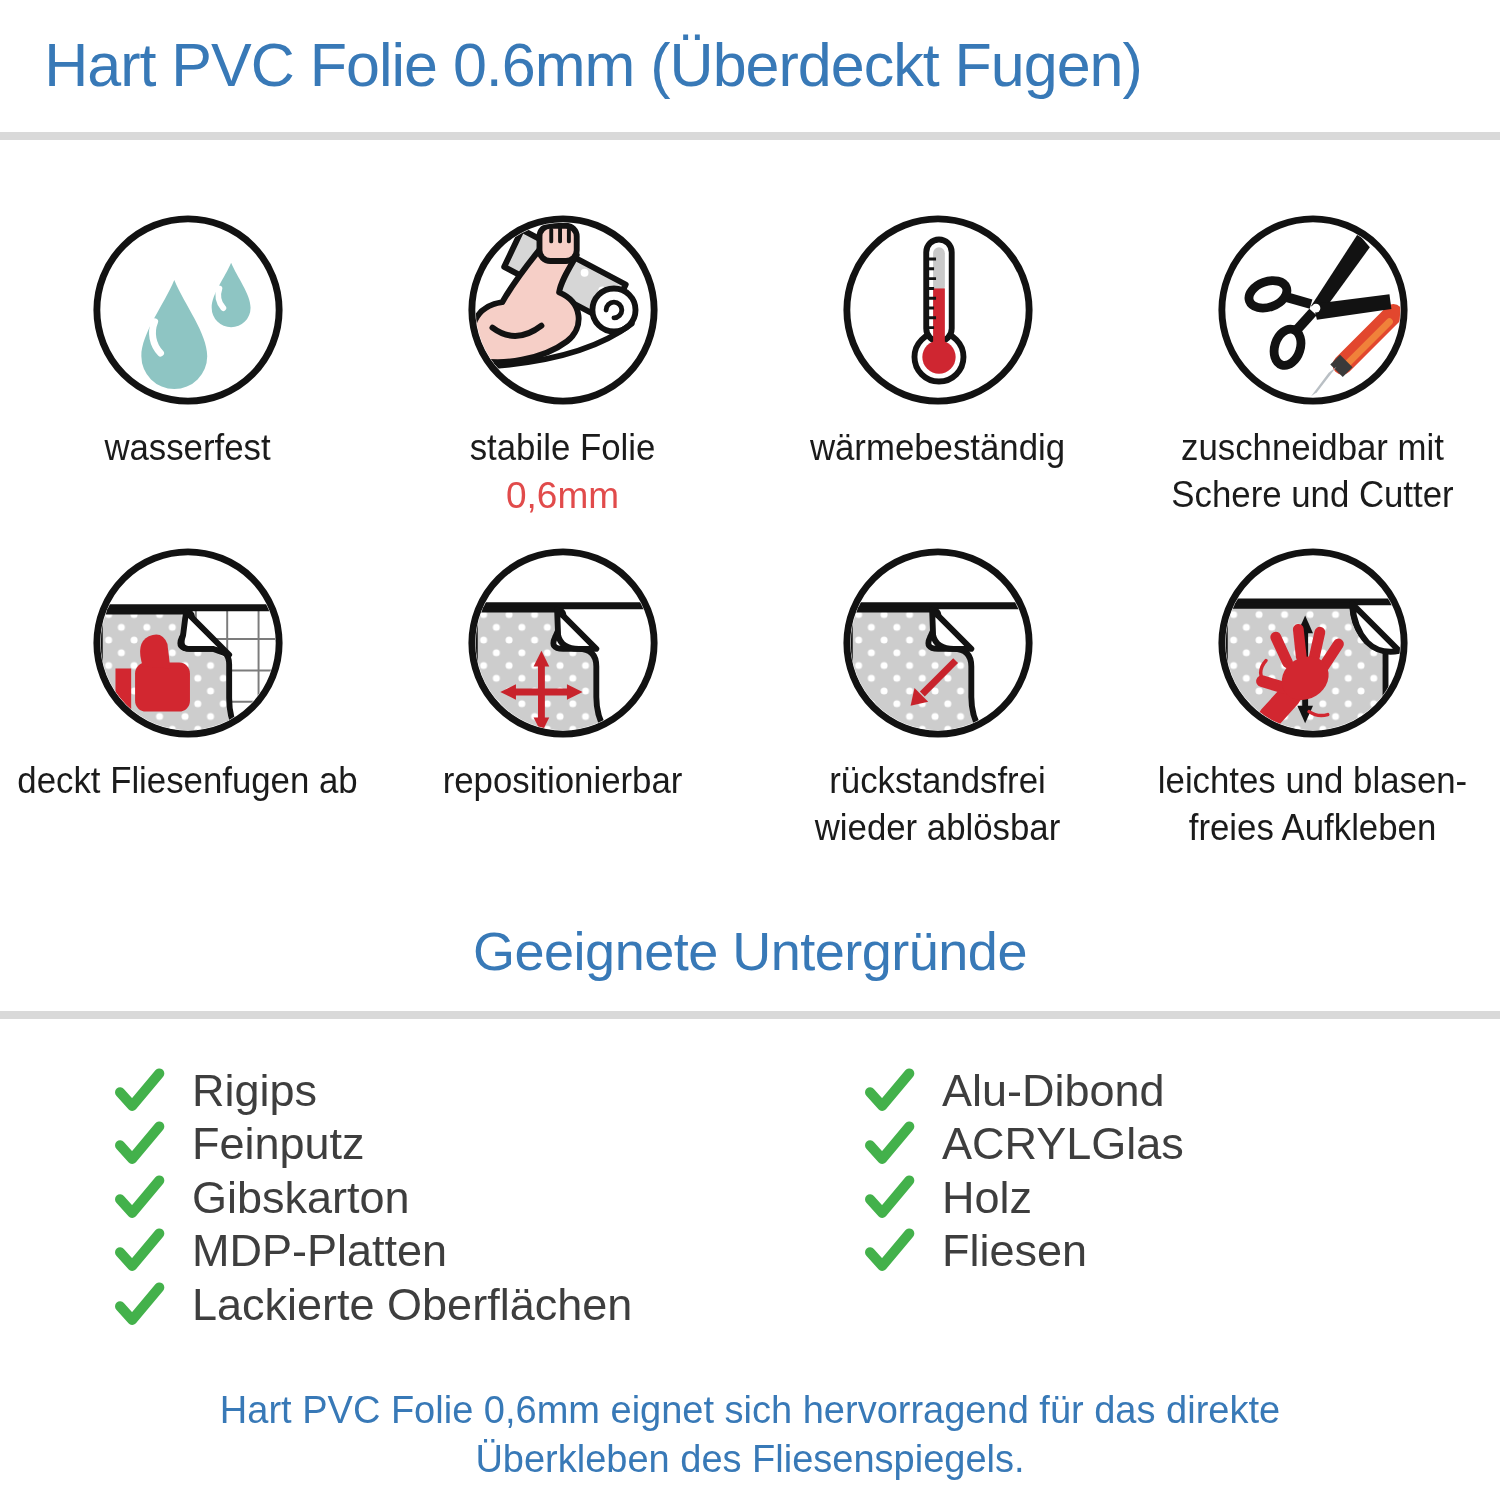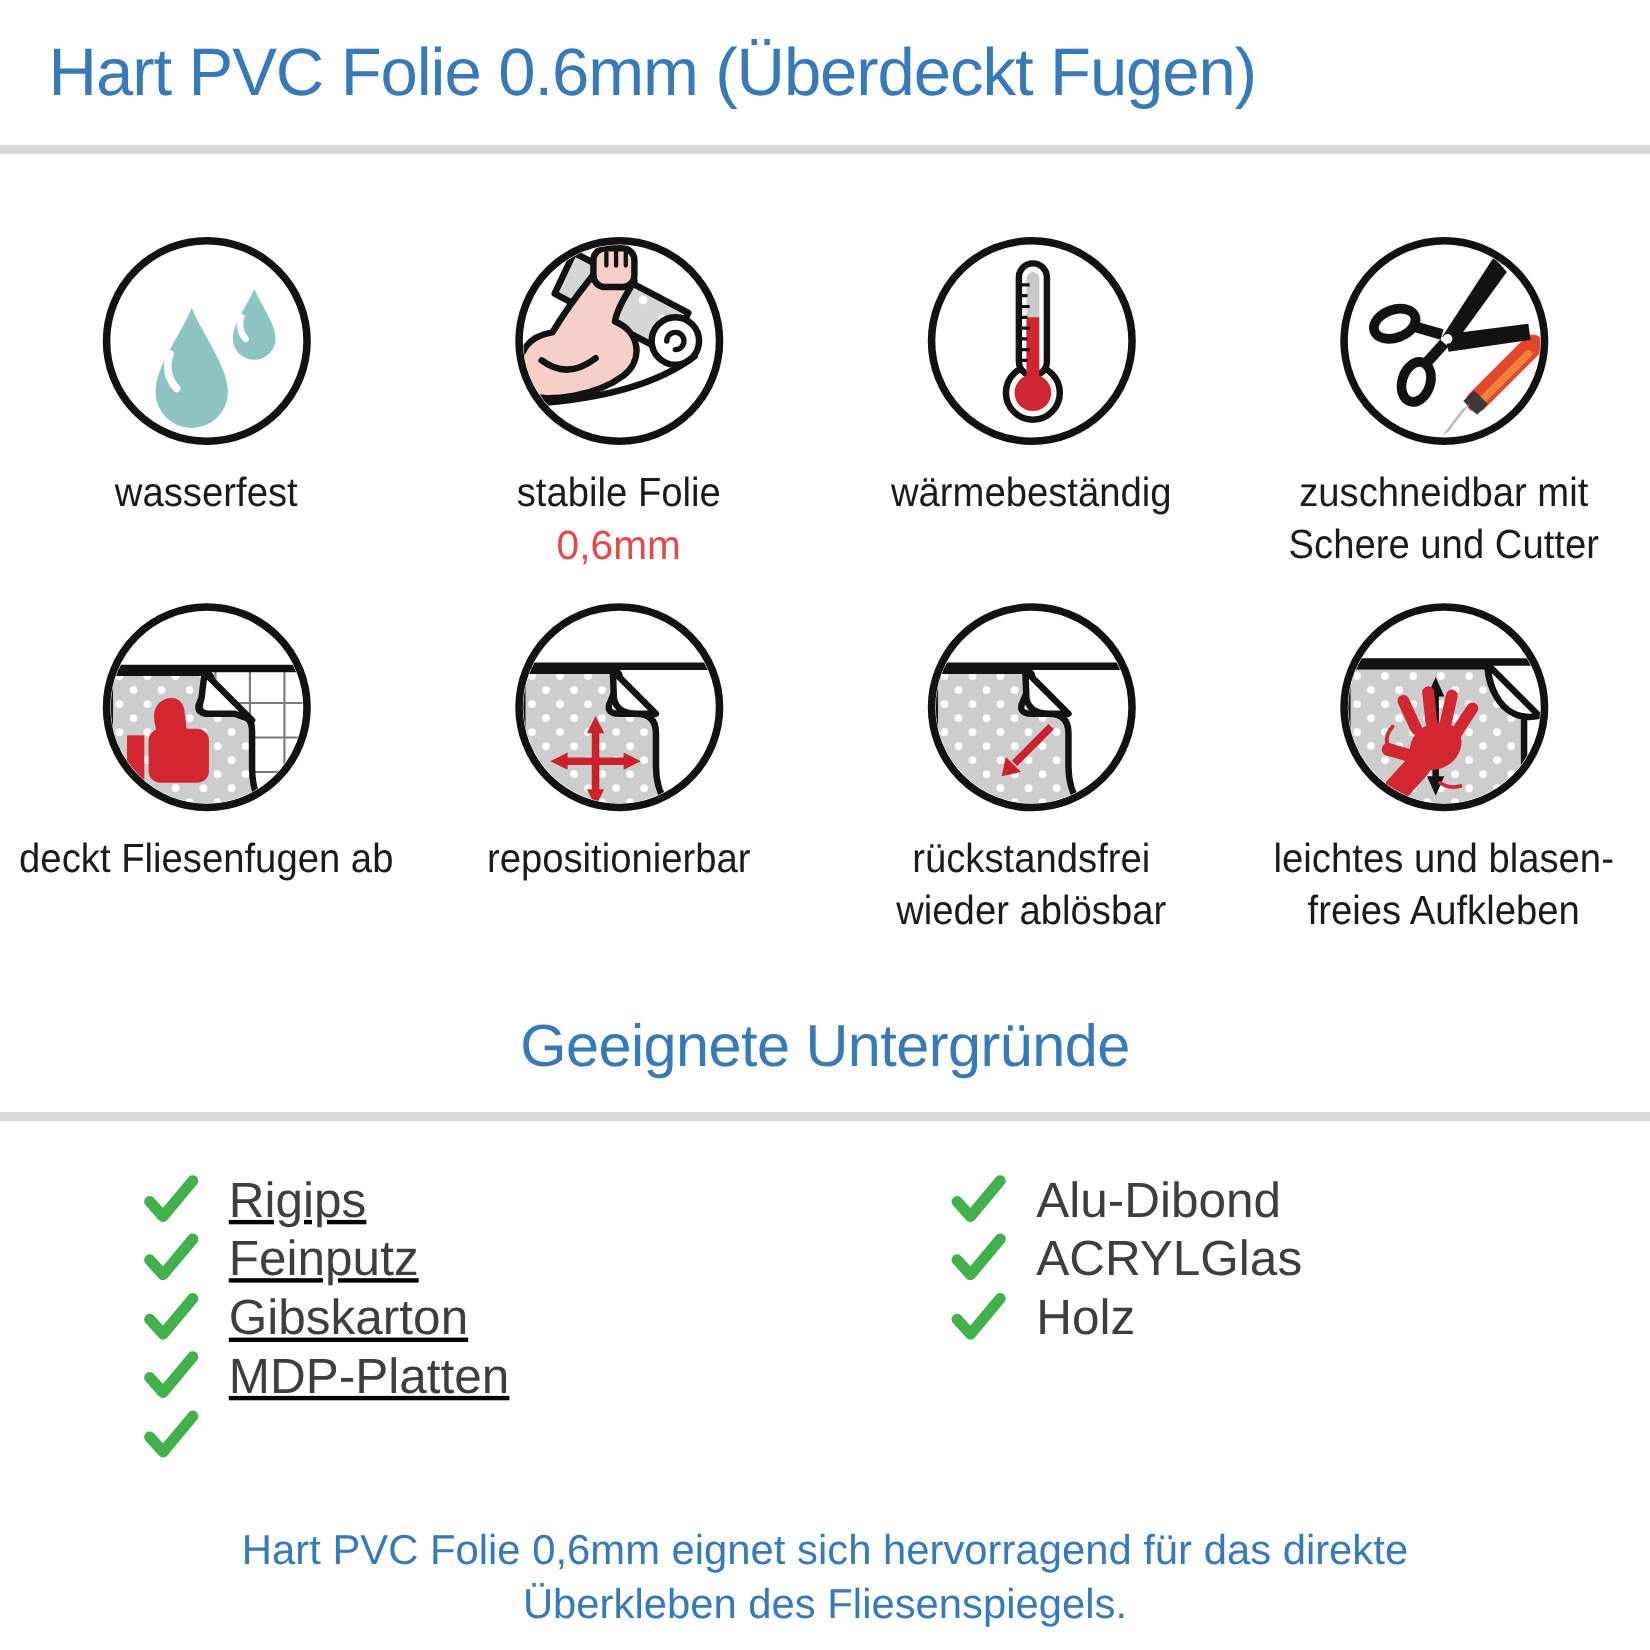--- a/index.html
+++ b/index.html
@@ -20,21 +20,21 @@
   .icon-wrap{width:196px;height:196px;margin:0 auto;}
   .icon-wrap svg{width:196px;height:196px;display:block;}
   .f-label{margin-top:16px;font-size:37px;color:#1b1b1b;line-height:1.28;white-space:nowrap;
            transform:scaleX(0.94);transform-origin:50% 0;}
   .f-sub{font-size:37px;color:#e14b4b;margin-top:4px;white-space:nowrap;}
 
   .heading{top:920px;left:0;width:1500px;text-align:center;font-size:54px;color:#3879b7;
            letter-spacing:-0.5px;white-space:nowrap;}
 
   .list{top:1064px;}
-  .list.left{left:128px;text-decoration:underline;}
+  .list.left{left:112px;}
   .list.right{left:862px;}
   .list-item{display:flex;align-items:center;height:53.5px;}
   .chk{width:54px;height:54px;flex:0 0 54px;margin-right:26px;}
   .li-text{font-size:45px;color:#3e3e3e;white-space:nowrap;}
 
   .footer{top:1386px;left:0;width:1500px;text-align:center;font-size:38px;color:#3879b7;
           line-height:1.28;}
 </style>
 </head>
 <body>
@@ -269,20 +269,21 @@
     <div class="list-item">
       <svg class="chk" viewBox="0 0 40 40">
           <path d="M6,21 L15,31 L35,7" stroke="#43b14b" stroke-width="7.5" fill="none" stroke-linecap="round" stroke-linejoin="round"></path>
         </svg>
       <span class="li-text">MDP-Platten</span>
     </div>
     <div class="list-item">
       <svg class="chk" viewBox="0 0 40 40">
           <path d="M6,21 L15,31 L35,7" stroke="#43b14b" stroke-width="7.5" fill="none" stroke-linecap="round" stroke-linejoin="round"></path>
         </svg>
+      <span class="li-text">Lackierte Oberflächen</span>
     </div>
   </div>
 
   <div class="abs list right">
     <div class="list-item">
       <svg class="chk" viewBox="0 0 40 40">
           <path d="M6,21 L15,31 L35,7" stroke="#43b14b" stroke-width="7.5" fill="none" stroke-linecap="round" stroke-linejoin="round"></path>
         </svg>
       <span class="li-text">Alu-Dibond</span>
     </div>
@@ -290,20 +291,26 @@
       <svg class="chk" viewBox="0 0 40 40">
           <path d="M6,21 L15,31 L35,7" stroke="#43b14b" stroke-width="7.5" fill="none" stroke-linecap="round" stroke-linejoin="round"></path>
         </svg>
       <span class="li-text">ACRYLGlas</span>
     </div>
     <div class="list-item">
       <svg class="chk" viewBox="0 0 40 40">
           <path d="M6,21 L15,31 L35,7" stroke="#43b14b" stroke-width="7.5" fill="none" stroke-linecap="round" stroke-linejoin="round"></path>
         </svg>
       <span class="li-text">Holz</span>
+    </div>
+    <div class="list-item">
+      <svg class="chk" viewBox="0 0 40 40">
+          <path d="M6,21 L15,31 L35,7" stroke="#43b14b" stroke-width="7.5" fill="none" stroke-linecap="round" stroke-linejoin="round"></path>
+        </svg>
+      <span class="li-text">Fliesen</span>
     </div>
   </div>
 
   <div class="abs footer">
     <div>Hart PVC Folie 0,6mm eignet sich hervorragend für das direkte</div>
     <div>Überkleben des Fliesenspiegels.</div>
   </div>
 
 </div>
 

